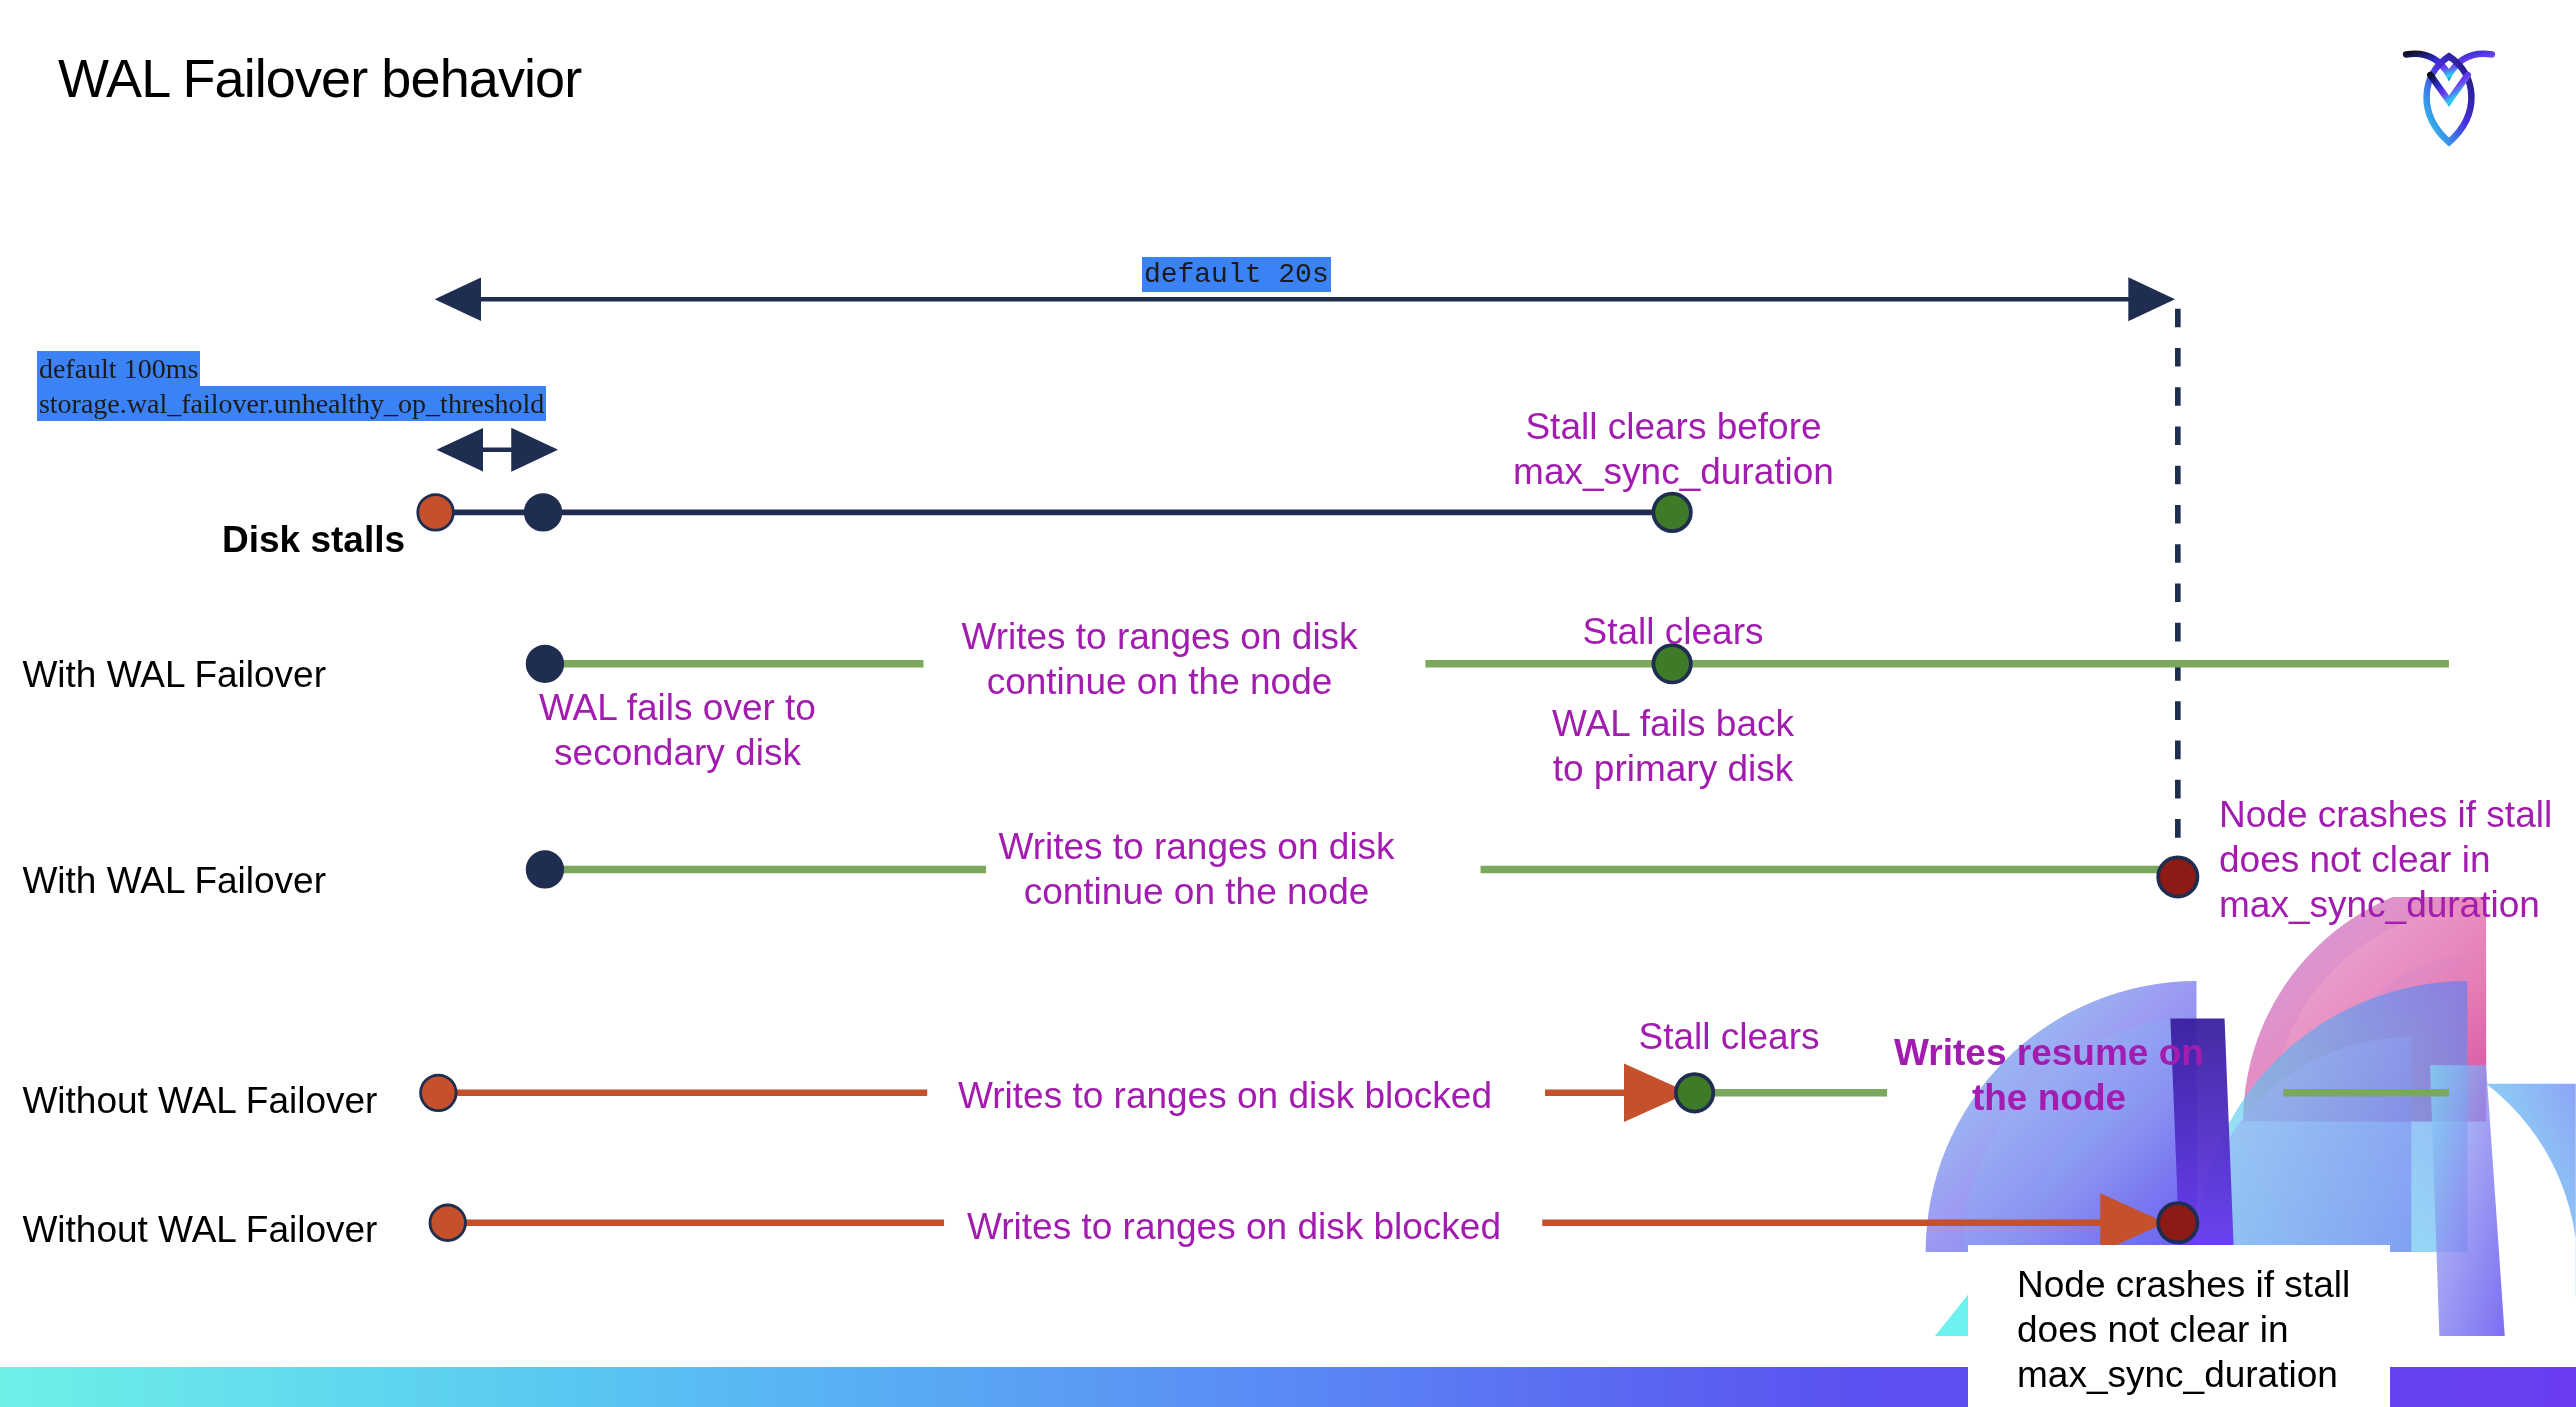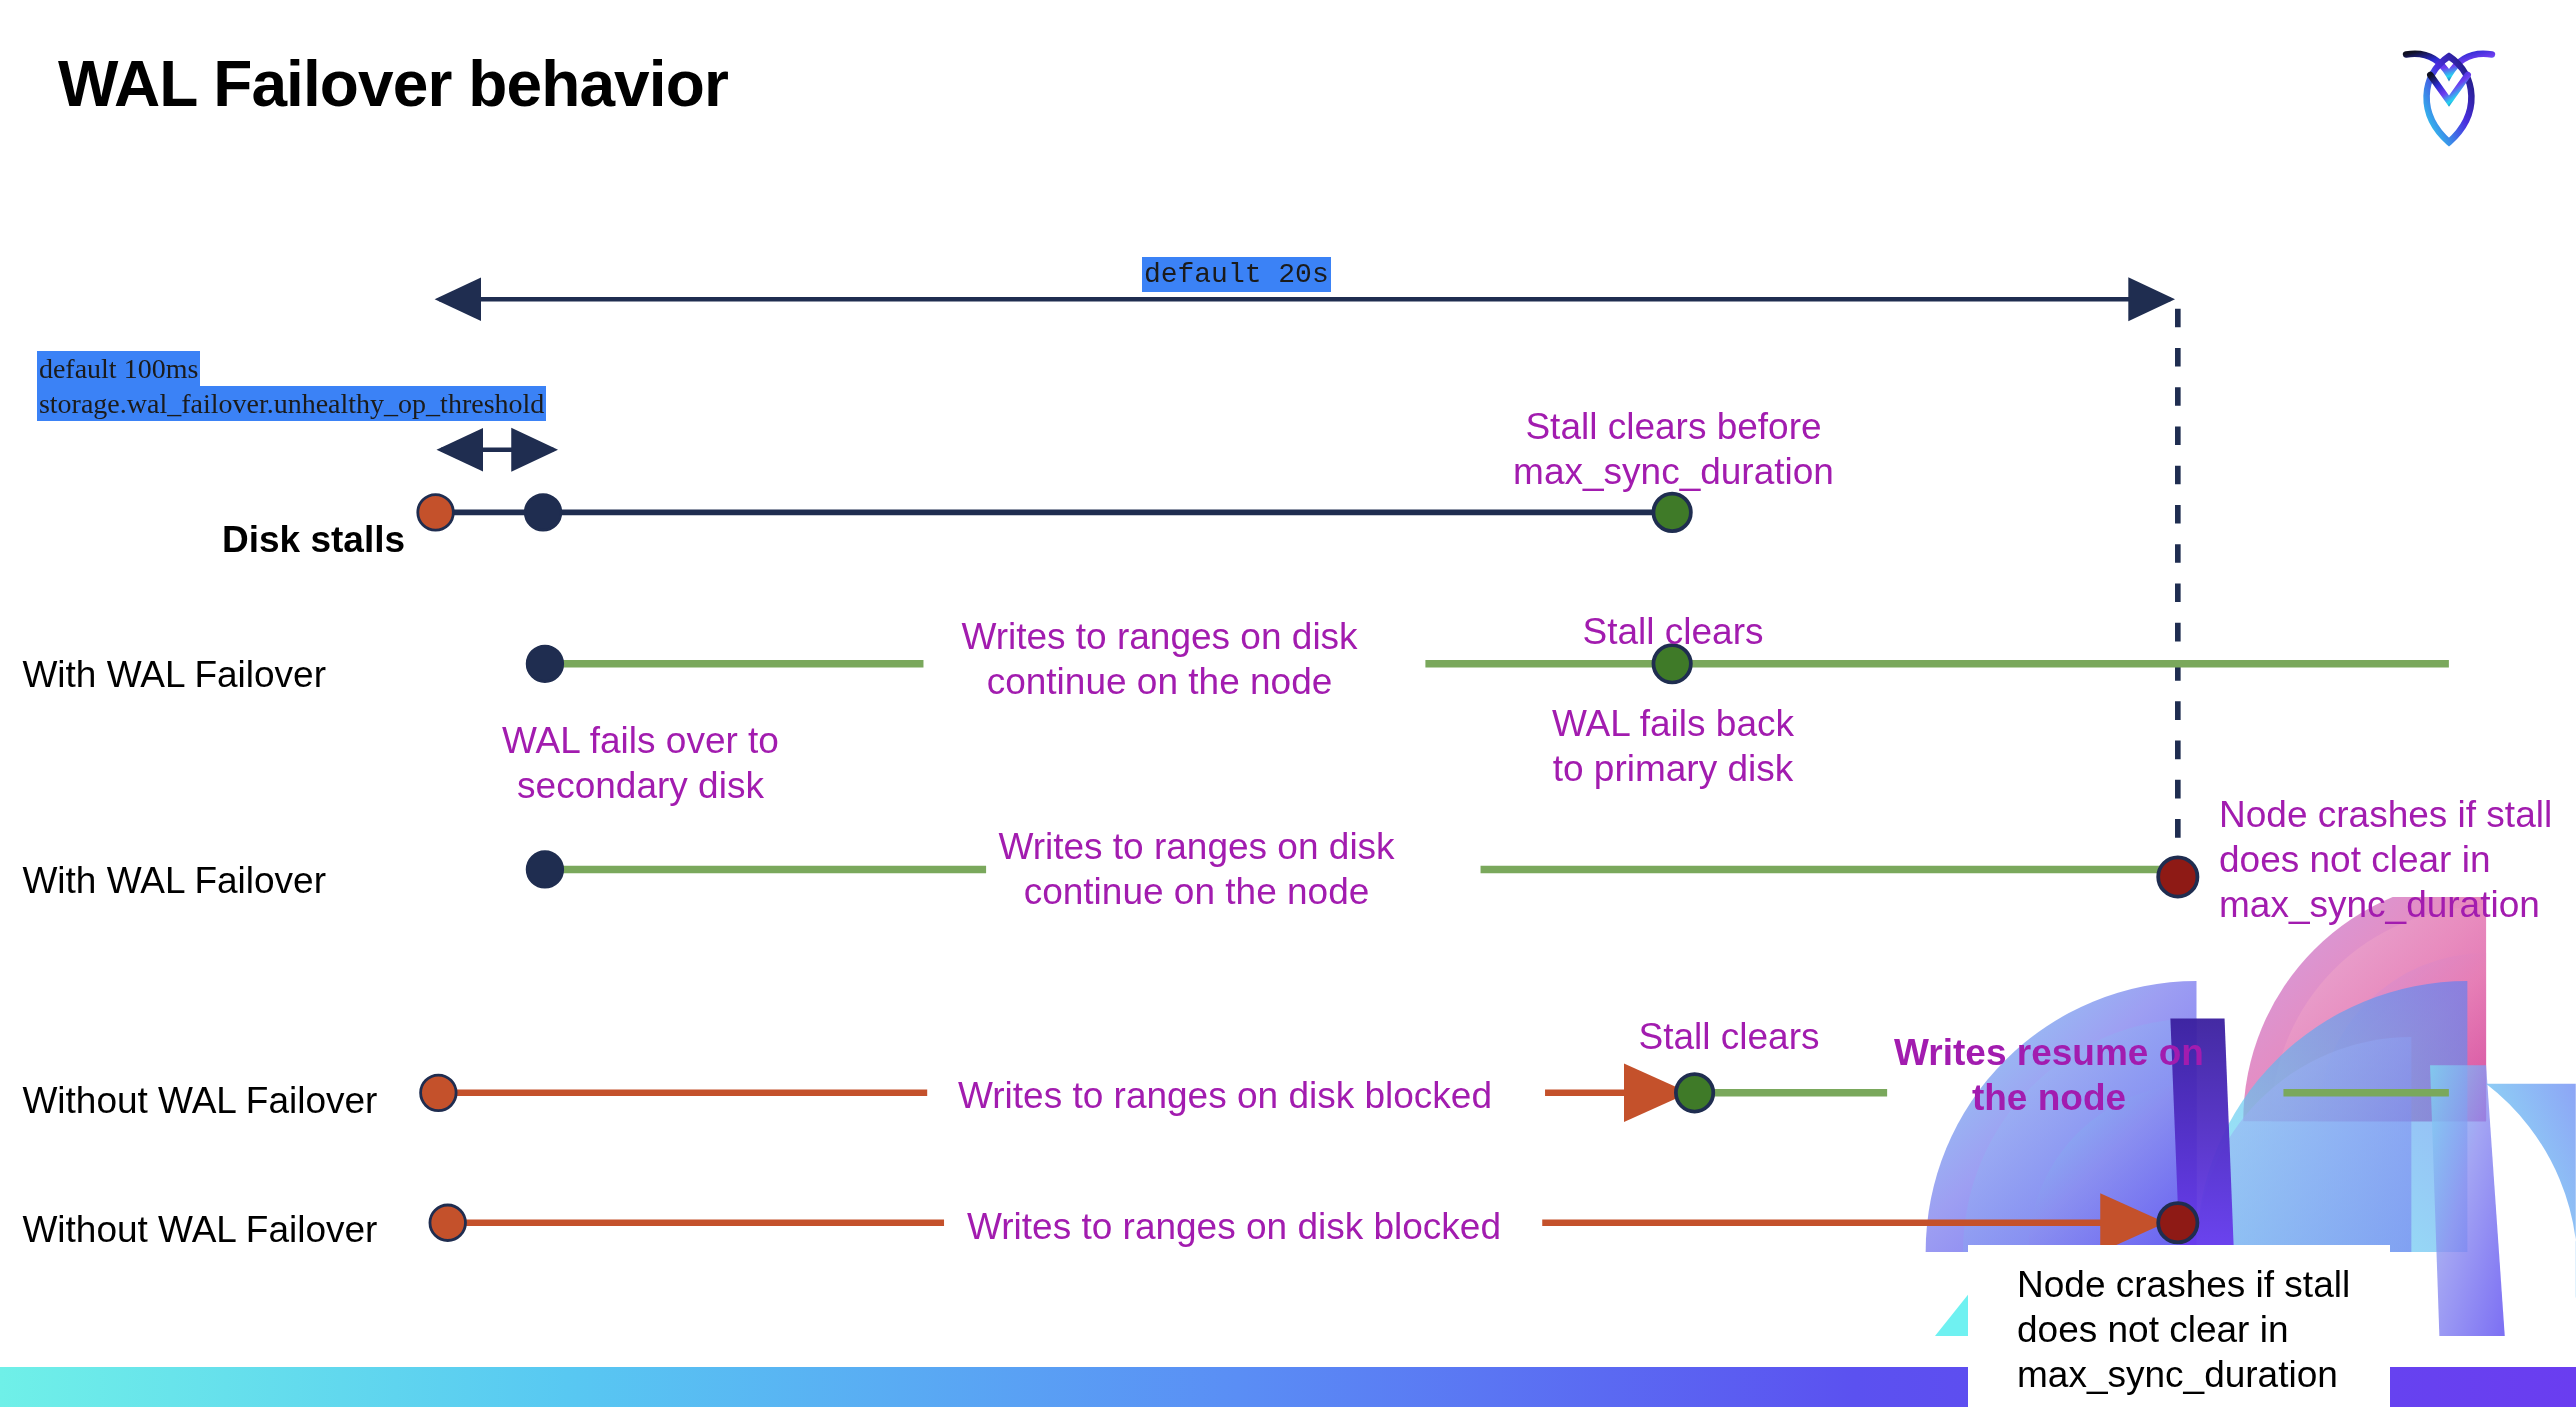--- a/index.html
+++ b/index.html
@@ -8,21 +8,21 @@
     background:#ffffff;
     font-family:"Liberation Sans", sans-serif;
     overflow:hidden;
     position:relative;
   }
   .stage{position:absolute;left:0;top:0;width:2576px;height:1408px;overflow:hidden;}
 
   
   #page-title{
     position:absolute;left:58px;top:47px;
-    font-size:64px;font-weight:bold;color:#000000;
+    font-size:54px;font-weight:normal;color:#000000;
     letter-spacing:-0.9px;white-space:nowrap;
   }
 
   
   #brand-logo{position:absolute;left:2393px;top:28px;width:112px;height:122px;}
 
   
   .code-label{
     position:absolute;
     font-family:"Liberation Mono", monospace;
@@ -216,21 +216,21 @@
   <div class="row-label" style="left:22.4px;top:860px;">With WAL Failover</div>
   <div class="row-label" style="left:22.4px;top:1080px;">Without WAL Failover</div>
   <div class="row-label" style="left:22.4px;top:1209px;">Without WAL Failover</div>
 
   <div class="annot" style="left:1477px;top:404px;width:393px;">Stall clears before<br>max_sync_duration</div>
 
   <div class="annot" style="left:935px;top:614px;width:449px;">Writes to ranges on disk<br>continue on the node</div>
 
   <div class="annot" style="left:1533px;top:609px;width:280px;">Stall clears</div>
 
-  <div class="annot" style="left:458px;top:685px;width:365px;margin-top:33px;">WAL fails over to<br>secondary disk</div>
+  <div class="annot" style="left:495px;top:685px;width:365px;">WAL fails over to<br>secondary disk</div>
 
   <div class="annot" style="left:1505px;top:701px;width:336px;">WAL fails  back<br>to primary disk</div>
 
   <div class="annot" style="left:991px;top:824px;width:411px;">Writes to ranges on disk<br>continue on the node</div>
 
   <div class="annot left" style="left:2219px;top:792px;width:355px;">Node crashes if stall<br>does not clear in<br>max_sync_duration</div>
 
   <div class="annot" style="left:1589px;top:1014px;width:280px;">Stall clears</div>
 
   <div class="annot" style="left:935px;top:1073px;width:580px;">Writes to ranges on disk  blocked</div>

